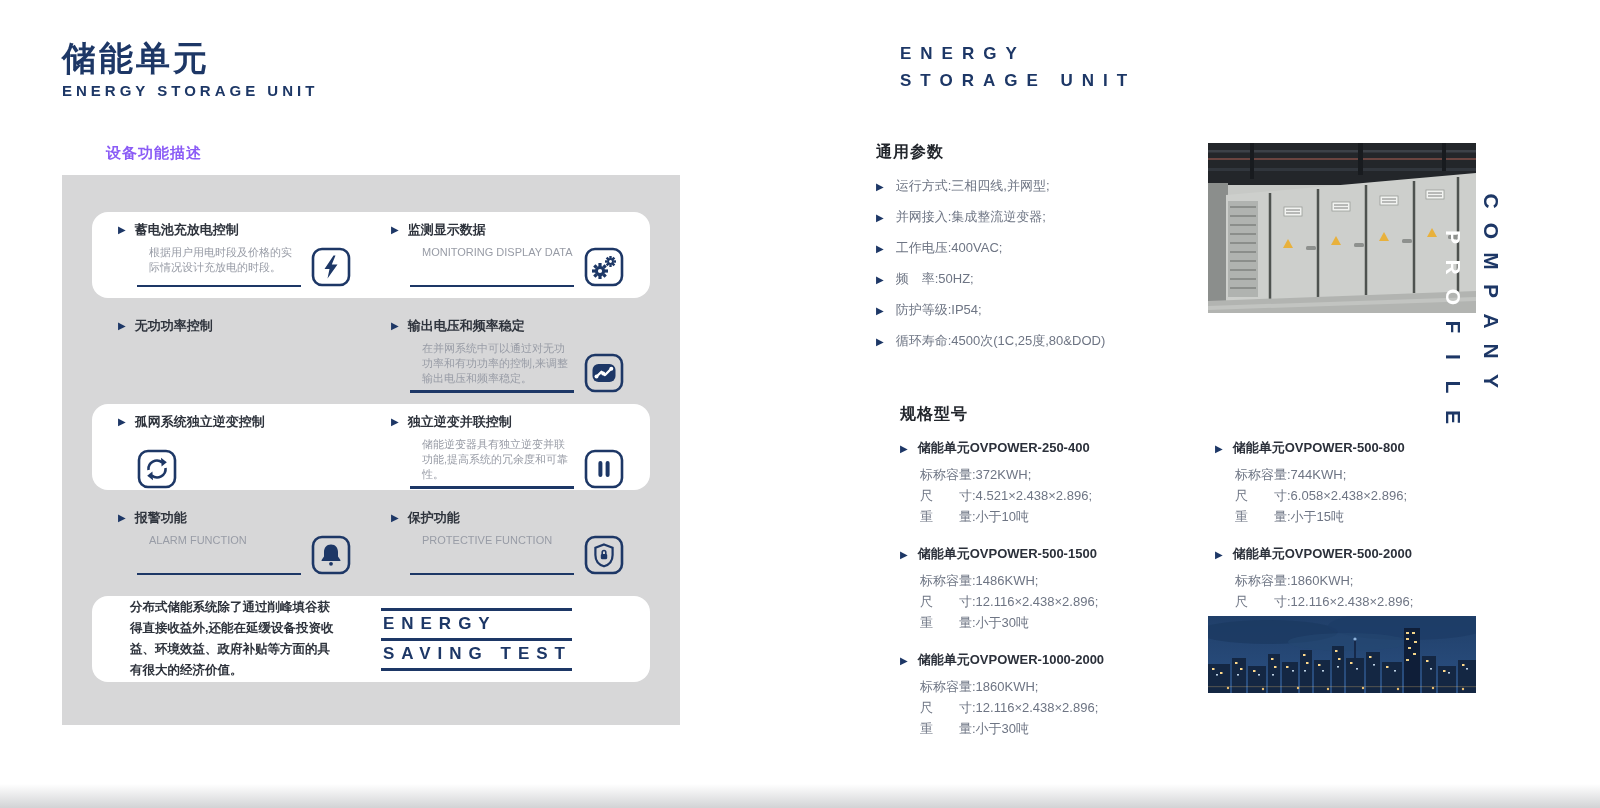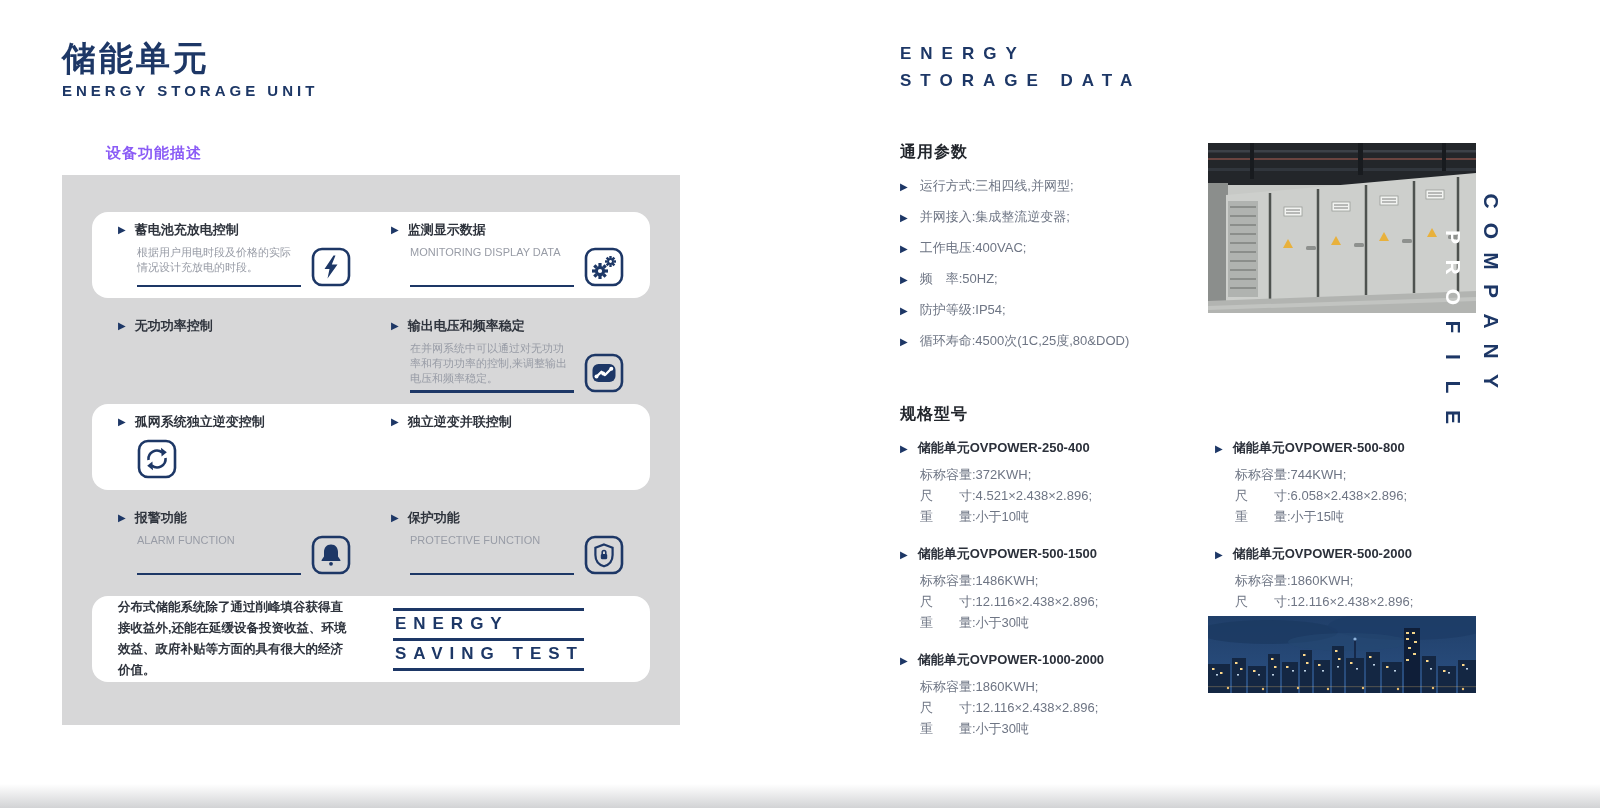--- a/index.html
+++ b/index.html
@@ -22,33 +22,33 @@
 
   .panel{position:absolute;left:62px;top:175px;width:618px;height:550px;background:var(--panel);padding:37px 30px;}
   .f-row{height:86px;margin-bottom:10px;display:grid;grid-template-columns:1fr 1fr;column-gap:40px;padding:9px 26px 11px 26px;}
   .f-row.card{background:#fff;border-radius:16px;}
   .cell{display:flex;flex-direction:column;min-width:0;}
   .f-head{display:flex;align-items:center;gap:9px;}
   .tri{color:var(--navy);font-size:10px;line-height:1;flex:none;}
   .f-title{font-weight:bold;font-size:13px;color:var(--dark);white-space:nowrap;}
   .f-body{flex:1;display:flex;align-items:flex-end;gap:10px;padding-left:19px;}
   .f-text{flex:1;display:flex;flex-direction:column;align-self:stretch;}
-  .f-desc{flex:1;margin:6px 0 4px 0;font-size:11px;line-height:15px;color:var(--gray);}
+  .f-desc{flex:1;margin:6px 0 4px 12px;font-size:11px;line-height:15px;color:var(--gray);}
   .f-line{height:2.5px;background:var(--navy);}
   .icon-box{width:40px;height:40px;flex:none;margin-bottom:0px;}
 
-  .f-row.summary{display:flex;align-items:center;padding:14px 26px;}
+  .f-row.summary{display:flex;align-items:center;padding:14px 38px;}
   .sum-text{width:278px;margin:0;font-size:12.5px;font-weight:bold;color:var(--dark);line-height:21px;}
   .logo{width:208px;margin-left:auto;margin-right:40px;border-top:3px solid var(--navy);color:var(--navy);}
   .logo-row{border-bottom:3px solid var(--navy);font-weight:bold;font-size:17px;letter-spacing:7px;padding:3px 0 4px 2px;white-space:nowrap;}
 
   
   .r-title{position:absolute;left:900px;top:40px;color:var(--navy);font-weight:bold;font-size:17px;letter-spacing:9px;line-height:27px;white-space:nowrap;}
   .blk-header{font-size:16px;font-weight:bold;color:#22262c;margin:0 0 14px 0;letter-spacing:1px;}
-  .params{position:absolute;left:900px;top:142px;width:320px;}
+  .params{position:absolute;left:876px;top:142px;width:320px;}
   .p-row{display:flex;align-items:baseline;gap:12px;margin-bottom:13px;font-size:13px;color:var(--bluegray);}
   .models{position:absolute;left:900px;top:404px;width:640px;}
   .m-grid{display:grid;grid-template-columns:315px 315px;margin-top:14px;}
   .m-block{margin-bottom:18px;}
   .m-head{display:flex;align-items:baseline;gap:10px;}
   .m-name{font-weight:bold;font-size:13px;color:#2b303a;white-space:nowrap;}
   .m-details{padding-left:20px;margin-top:7px;font-size:13px;line-height:21px;color:var(--bluegray);}
 
   .photo-top{position:absolute;left:1208px;top:143px;width:268px;height:170px;z-index:1;}
   .photo-bottom{position:absolute;left:1208px;top:616px;width:268px;height:77px;}
@@ -184,20 +184,33 @@
                 <path d="M16 31.2 L10.2 26.8 L15.4 22.6 Z" fill="#1d3766"></path>
             </svg>
           </div>
         </div>
       </div>
       <div class="cell">
         <div class="f-head">
             <span class="tri">▶</span>
             <span class="f-title">独立逆变并联控制</span>
           </div>
+        <div class="f-body">
+          <div class="f-text">
+              <p class="f-desc">储能逆变器具有独立逆变并联功能,提高系统的冗余度和可靠性。</p>
+              <div class="f-line"></div>
+            </div>
+          <div class="icon-box">
+            <svg viewBox="0 0 40 40" width="40" height="40">
+                <rect x="2" y="2" width="36" height="36" rx="9" fill="none" stroke="#1d3766" stroke-width="2.6"></rect>
+              <rect x="14.4" y="12" width="4" height="16" rx="2" fill="#1d3766"></rect>
+                <rect x="21.6" y="12" width="4" height="16" rx="2" fill="#1d3766"></rect>
+            </svg>
+          </div>
+        </div>
       </div>
     </div>
 
     <div class="f-row">
       <div class="cell">
         <div class="f-head">
             <span class="tri">▶</span>
             <span class="f-title">报警功能</span>
           </div>
         <div class="f-body">
@@ -241,21 +254,21 @@
       <div class="logo">
         <div class="logo-row">ENERGY</div>
         <div class="logo-row">SAVING TEST</div>
       </div>
     </div>
 
   </div>
 
   <div class="r-title">
     <div>ENERGY</div>
-    <div>STORAGE DATA</div>
+    <div>STORAGE UNIT</div>
   </div>
 
   <div class="params">
     <h3 class="blk-header">通用参数</h3>
     <div class="p-row">
         <span class="tri">▶</span>
         <span>运行方式:三相四线,并网型;</span>
       </div>
     <div class="p-row">
         <span class="tri">▶</span>

